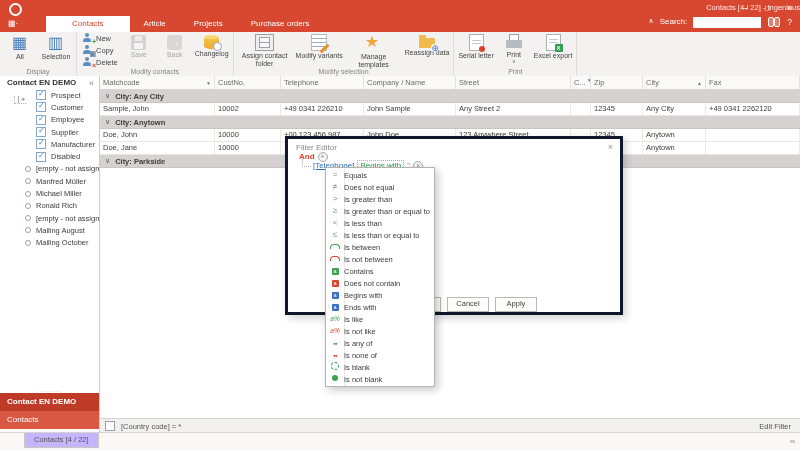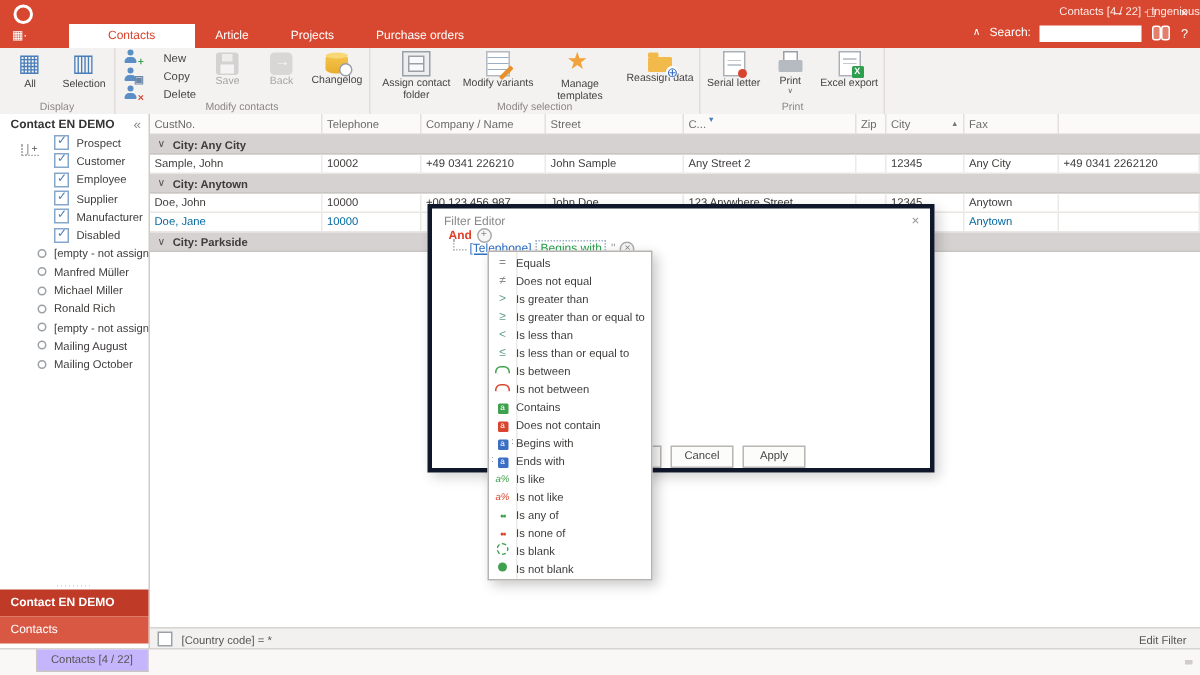--- a/index.html
+++ b/index.html
@@ -28,21 +28,21 @@
   
   #ribbon{position:absolute;left:0;top:32px;right:0;height:44px;background:#f4f2f1;border-bottom:1px solid #d9d6d3;display:flex}
   .rgroup{display:flex;flex-direction:column;border-right:1px solid #e0ddda;padding:0 2px}
   .rbody{display:flex;align-items:flex-start;height:34px}
   .rbig{display:flex;flex-direction:column;align-items:center;max-width:54px;min-width:32px;padding:1px 2px}
   .rbig.disabled{opacity:.45;filter:grayscale(1)}
   .rlabel{font-size:7px;line-height:1.15;color:#444;text-align:center;margin-top:1px}
   .rcaret{font-size:5px;color:#666;line-height:4px}
   .rglabel{font-size:7px;color:#8a8784;text-align:center;margin-top:auto;padding-bottom:1px}
   .rsmallcol{display:flex;flex-direction:column;justify-content:space-between;height:34px;padding:1px 3px 2px 3px}
-  .rsmall{display:flex;align-items:center;gap:16px;font-size:7.5px;color:#444;height:10px}
+  .rsmall{display:flex;align-items:center;gap:3px;font-size:7.5px;color:#444;height:10px}
   
   .ric{position:relative;display:block;width:20px;height:18px;margin:1px auto 0}
   .rsmall .ric{width:11px;height:10px;margin:0;flex:0 0 11px}
   .ric-table-all::before,.ric-table-selection::before{font-size:16px;color:#4a7ebb;line-height:17px;position:absolute;left:2px}
   .ric-table-all::before{content:"▦"}
   .ric-table-selection::before{content:"▥"}
   .ric-person-new::before,.ric-person-copy::before,.ric-person-delete::before{content:"";position:absolute;left:3px;top:0;width:4px;height:4px;border-radius:50%;background:#5b8ec4}
   .ric-person-new::after,.ric-person-copy::after,.ric-person-delete::after{content:"";position:absolute;left:1px;bottom:1px;width:8px;height:4px;border-radius:4px 4px 1px 1px;background:#5b8ec4}
   .ribadge{position:absolute;right:-3px;bottom:-2px;font-size:7px;font-weight:bold;font-style:normal;line-height:6px;z-index:1}
   .ric-save{width:15px;height:15px;background:#a9aeb4;border-radius:2px;margin-top:2px}
@@ -90,21 +90,21 @@
   #grid{position:absolute;left:100px;top:76px;width:700px}
   .trow{width:700px;box-sizing:border-box}
   .thead{display:grid;grid-template-columns:115px 66px 83px 92px 115px 20px 52px 63px minmax(0,1fr);height:14px;background:#fbfaf9;border-bottom:1px solid #d8d5d2}
   .th{display:flex;align-items:center;font-size:7.5px;color:#6b6966;padding:0 3px;border-right:1px solid #e3e0dd;overflow:hidden;white-space:nowrap}
   .sort{margin-left:auto;font-size:5px;color:#777}
   .funnel{font-size:5px;color:#4a7ebb;margin-left:1px;align-self:flex-start;padding-top:1px}
   .tgroup{display:flex;align-items:center;height:13px;background:#d5d2d1;border-bottom:1px solid #c8c5c3;font-size:7.5px;font-weight:bold;color:#3e3c3b;padding-left:5px;gap:5px}
   .chev{font-size:7px;font-weight:normal;color:#555}
   .tdata{display:grid;grid-template-columns:115px 66px 83px 92px 115px 20px 52px 63px minmax(0,1fr);height:13px;border-bottom:1px solid #e9e6e4;color:#3e3c3b}
   .td{font-size:7.5px;line-height:12px;padding:0 3px;border-right:1px solid #eceae7;overflow:hidden;white-space:nowrap}
-  .tdata.orange{color:#0369a1}
+  .tdata.orange{color:#404040}
   .tdata.blue{color:#3f7ac6}
   
   .filterbar{position:absolute;left:100px;right:0;top:418px;height:14px;background:#f2f1ef;border-top:1px solid #d6d4d1;display:flex;align-items:center;font-size:7.5px;color:#555}
   .fcb{width:8px;height:8px;border:1px solid #9aa0a6;background:#fff;margin:0 6px 0 5px;flex:0 0 8px}
   .editfilter{margin-left:auto;margin-right:9px;color:#555}
   .tabstrip{position:absolute;left:0;right:0;top:432px;height:18px;background:#f9f8f7;border-top:1px solid #d6d4d1}
   .doctab{position:absolute;left:24px;top:0;height:14px;padding:0 9px;background:#c4b5fd;border:1px solid #c9c6c3;border-top:none;font-size:7.5px;line-height:14px;color:#555}
   .corner{position:absolute;right:5px;top:7px;width:5px;height:3px;background:#d0cdc9}
   
   .dialog{position:absolute;left:285px;top:136px;width:338px;height:179px;background:#fff;border:3px solid #0f172a;box-shadow:3px 3px 8px rgba(0,0,0,.18);z-index:5;box-sizing:border-box}
@@ -352,20 +352,24 @@
         </div>
       </div>
     <div class="splitter">·········</div>
     <div class="panel1">Contact EN DEMO</div>
     <div class="panel2">Contacts</div>
   </div>
 
   <div id="grid">
       <div class="trow thead">
         <div class="th">
+          <span>Matchcode</span>
+          <span class="sort">▼</span>
+        </div>
+        <div class="th">
           <span>CustNo.</span>
         </div>
         <div class="th">
           <span>Telephone</span>
         </div>
         <div class="th">
           <span>Company / Name</span>
         </div>
         <div class="th">
           <span>Street</span>

